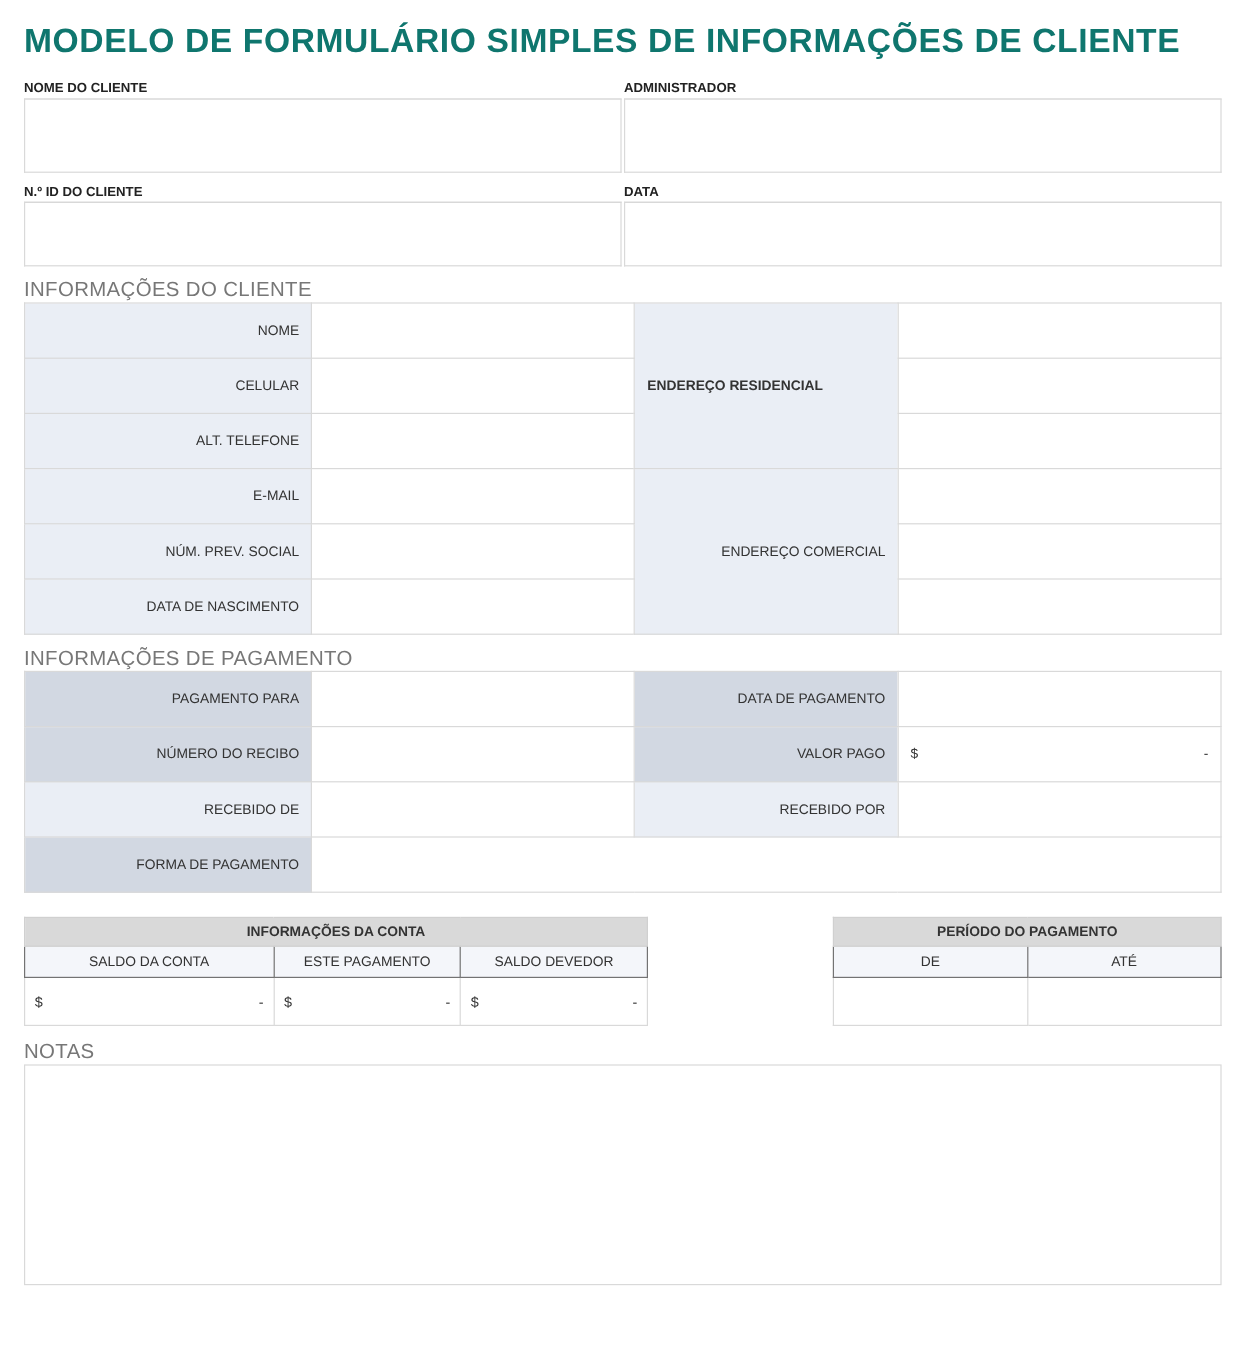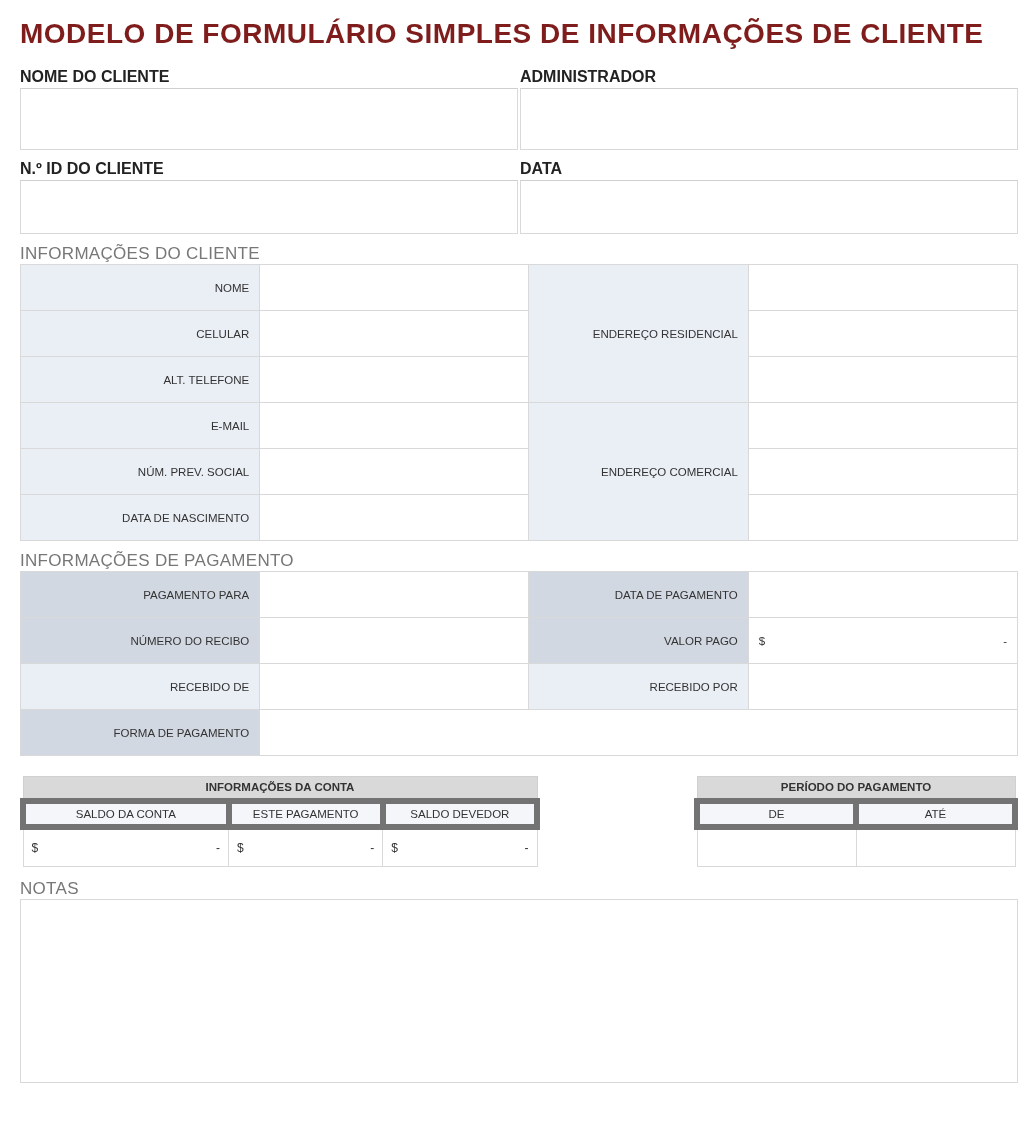--- a/index.html
+++ b/index.html
@@ -5,34 +5,34 @@
 * { box-sizing: border-box; margin: 0; padding: 0; }
 body {
   font-family: "Century Gothic", "Segoe UI", Arial, sans-serif;
   font-size: 12px;
   color: #333;
   background: #fff;
   padding: 18px 18px 18px 20px;
   width: 1036px;
 }
 .title {
-  color: #7f1d1d;
+  color: #0f766e;
   font-size: 28px;
   font-weight: bold;
   letter-spacing: 0.5px;
   margin-bottom: 14px;
 }
 .header-grid {
   display: grid;
   grid-template-columns: 1fr 1fr;
   gap: 0 2px;
 }
 .header-grid .field-label {
   font-weight: bold;
-  font-size: 16px;
+  font-size: 11px;
   color: #222;
   padding: 4px 0 2px 0;
 }
 .header-grid .field-box {
   border: 1px solid #d9d9d9;
   border-top: 1px solid #cfcfcf;
   background: #fff;
   height: 62px;
   padding: 6px 8px;
   font-size: 13px;
@@ -93,21 +93,21 @@
 .period-table { width: 324px; margin-left: auto; }
 .bottom-row th {
   border: 1px solid #d0d0d0;
   background: #d9d9d9;
   font-size: 11.5px;
   font-weight: bold;
   text-align: center;
   height: 24px;
 }
 .bottom-row td.subhead {
-  border: 6px solid #737373;
+  border: 1px solid #737373;
   background: #f4f6fa;
   font-size: 11.5px;
   text-align: center;
   height: 26px;
 }
 .bottom-row td.valcell {
   border: 1px solid #d9d9d9;
   background: #fff;
   height: 40px;
   font-size: 12px;
@@ -151,21 +151,21 @@
   <colgroup>
     <col style="width:24%">
       <col style="width:27%">
       <col style="width:22%">
       <col style="width:27%">
   </colgroup>
   <tbody>
       <tr>
     <td class="lab">NOME</td>
     <td class="val"></td>
-    <td class="lab" rowspan="3" style="text-align:right;">ENDEREÇO RESIDENCIAL</td>
+    <td class="lab" rowspan="3" style="text-align:left;font-weight:bold;">ENDEREÇO RESIDENCIAL</td>
     <td class="val"></td>
   </tr>
   <tr>
     <td class="lab">CELULAR</td>
     <td class="val"></td>
     <td class="val"></td>
   </tr>
   <tr>
     <td class="lab">ALT. TELEFONE</td>
     <td class="val"></td>

